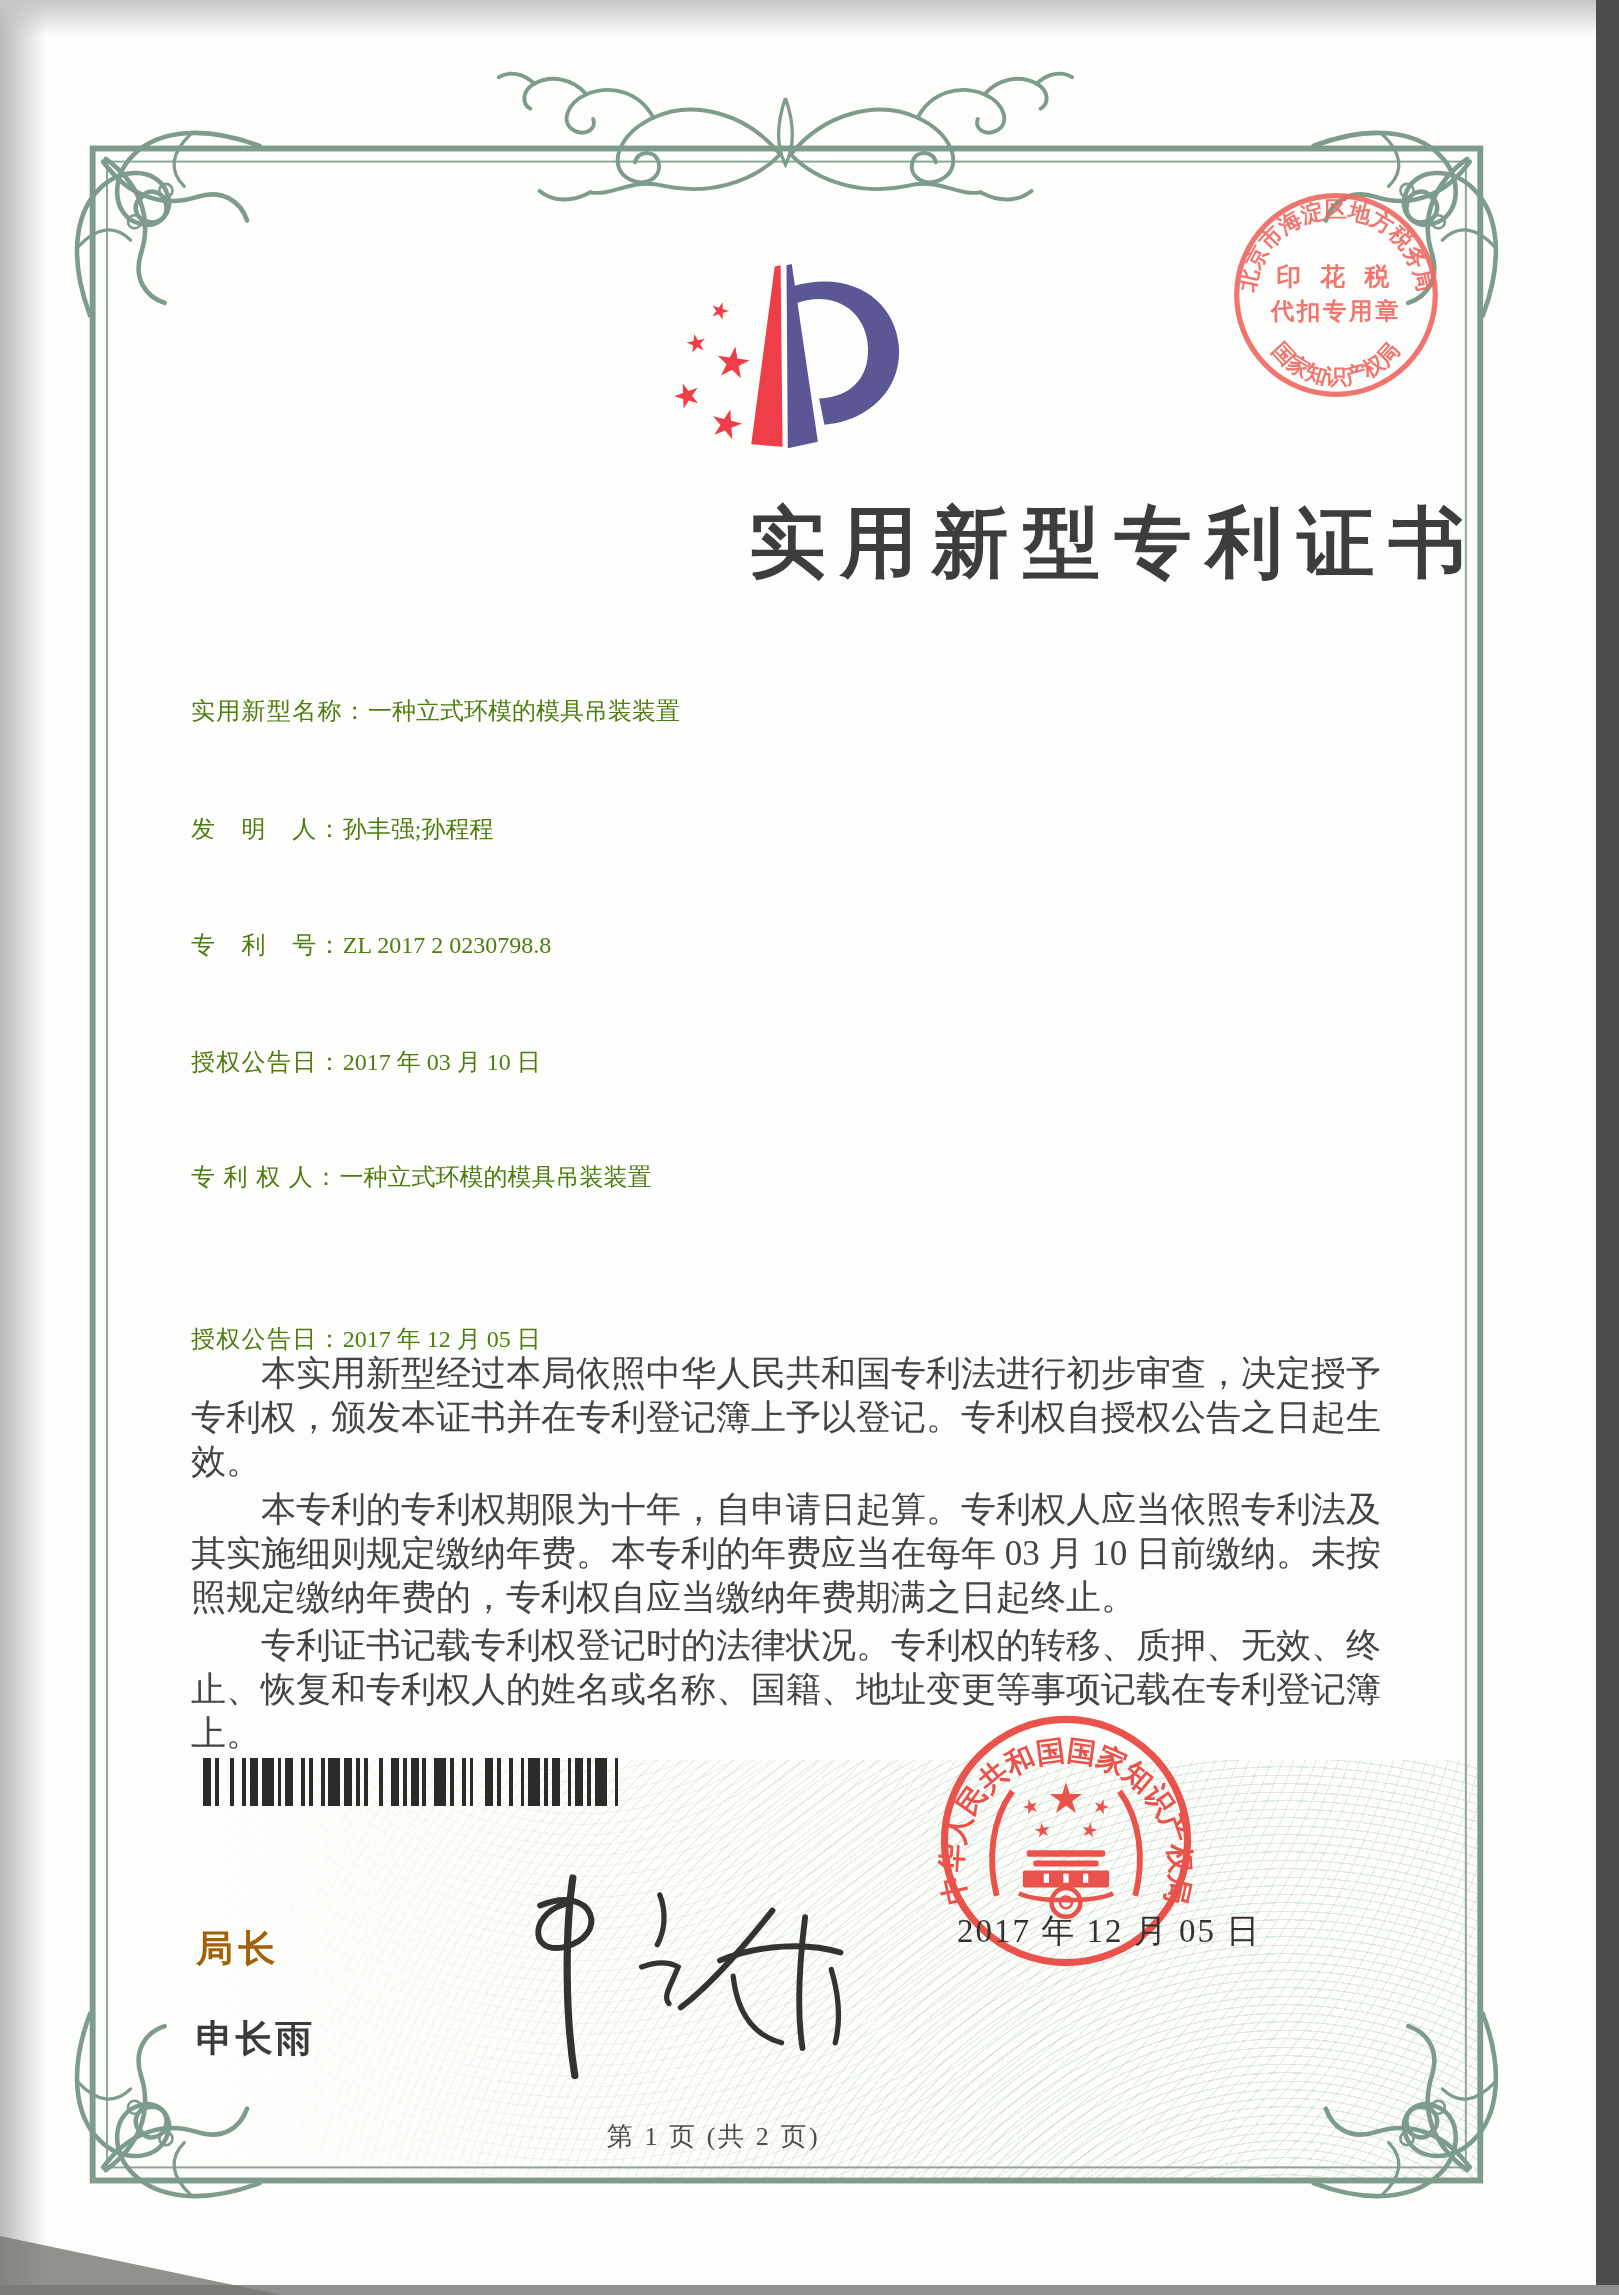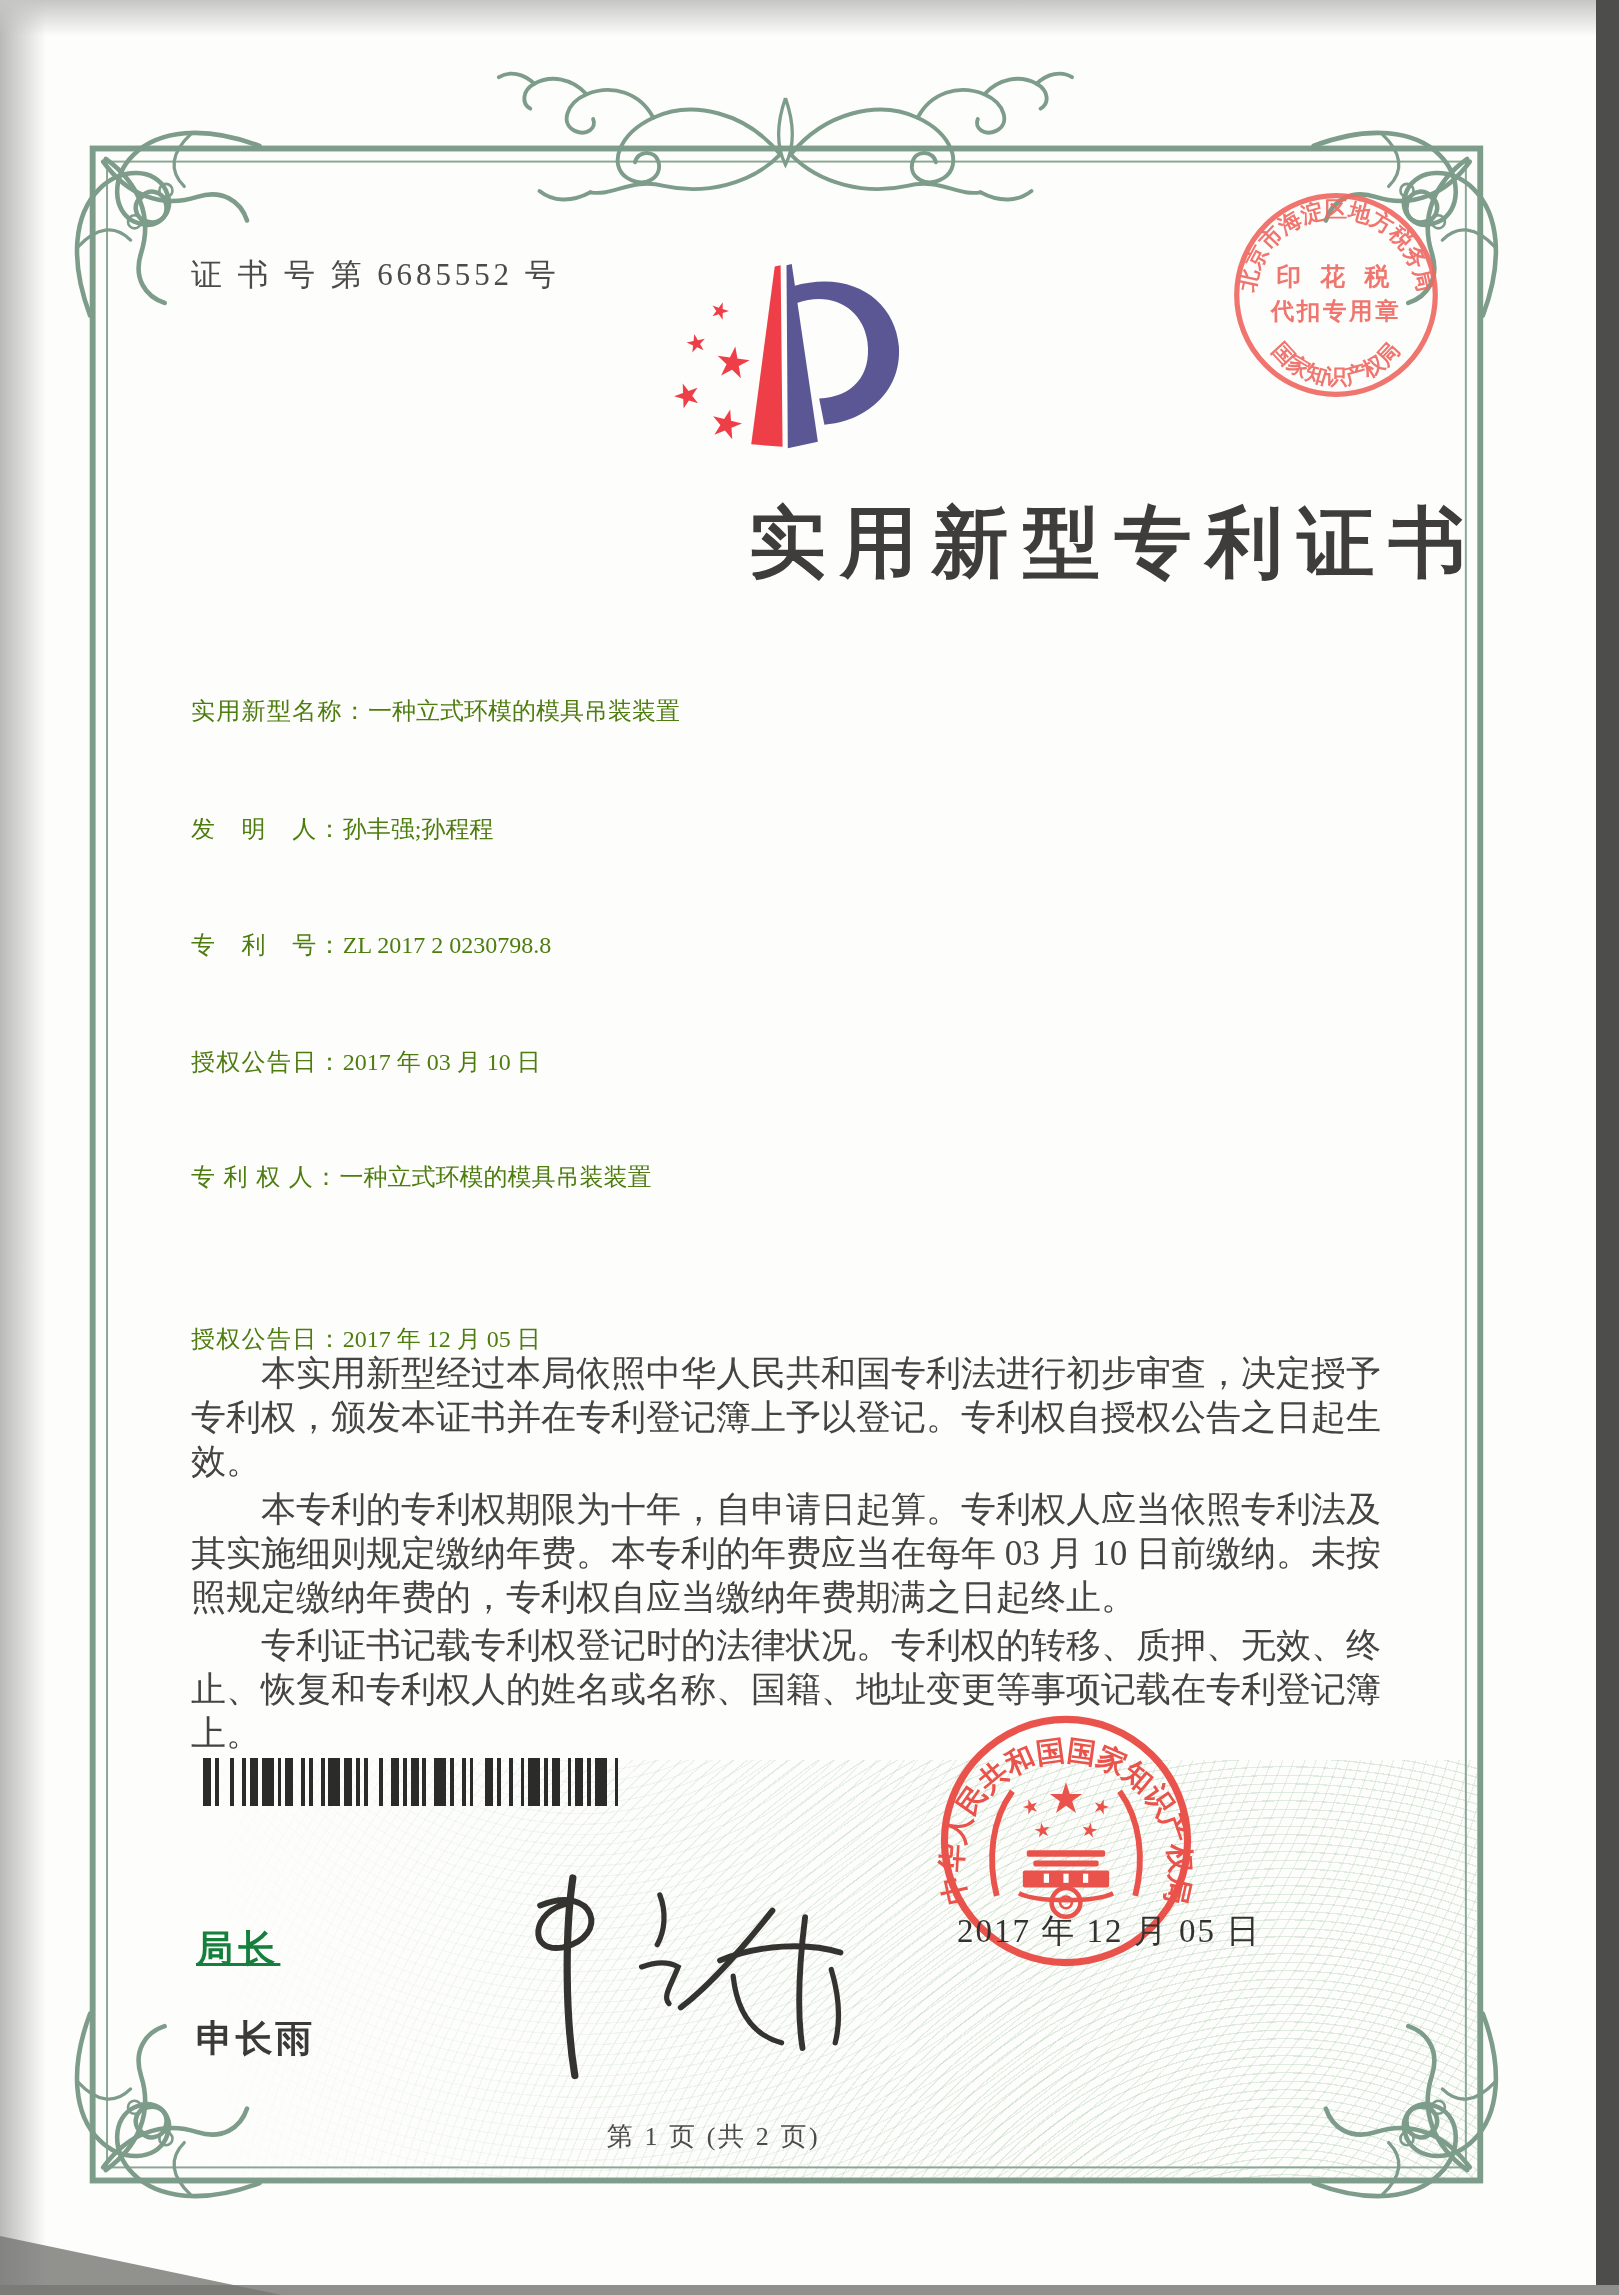--- a/index.html
+++ b/index.html
@@ -35,21 +35,21 @@
   .cert-number{position:absolute;left:191px;top:254px;font-size:31px;letter-spacing:3.9px;color:#4c4b49;}
   .cert-title{position:absolute;left:92px;top:492px;width:1388px;text-align:right;
     font-size:77px;font-weight:bold;letter-spacing:14.4px;color:#3e3d3b;}
   .field{position:absolute;left:191px;font-size:24px;color:#4d7c0f;white-space:nowrap;}
   .field .lab{letter-spacing:1.3px;}
   .paras{position:absolute;left:191px;top:1352px;width:1190px;font-size:35px;line-height:44px;
     text-align:justify;color:#454442;}
   .paras p{margin:0 0 3.9px 0;text-indent:2em;}
   .barcode{position:absolute;left:203px;top:1758px;width:461px;height:48px;display:flex;align-items:stretch;}
   .barcode div{height:100%;}
-  .director-title{position:absolute;left:196px;top:1924px;font-size:37px;font-weight:bold;color:#15803d;letter-spacing:5.2px;text-decoration:underline;}
+  .director-title{position:absolute;left:196px;top:1924px;font-size:37px;font-weight:bold;color:#a16207;letter-spacing:5.2px;}
   .director-name{position:absolute;left:196px;top:2014px;font-size:37px;font-weight:bold;color:#3b3a38;letter-spacing:2.6px;}
   .signature{position:absolute;left:406px;top:1832px;width:458px;height:262px;}
   .office-seal{position:absolute;left:934px;top:1709px;width:264px;height:264px;}
   .seal-date{position:absolute;left:957px;top:1909px;font-size:33px;color:#33322f;letter-spacing:2px;z-index:5;white-space:nowrap;}
   .page-footer{position:absolute;left:92px;top:2119px;width:1243px;text-align:center;font-size:26px;color:#4c4b49;letter-spacing:2.6px;}
   .tax-stamp{position:absolute;left:1223px;top:182px;width:226px;height:226px;opacity:.92;}
   .cnipa-logo{position:absolute;left:662px;top:260px;width:249px;height:196px;}
 </style>
 </head>
 <body>
@@ -94,21 +94,20 @@
     <use href="#corner-flourish" transform="translate(141,3333) scale(1,-1)"></use>
     <use href="#corner-flourish" transform="translate(2262,3333) scale(-1,-1)"></use>
 
     <g>
       <use href="#dragon-half"></use>
       <use href="#dragon-half" transform="translate(2400,0) scale(-1,1)"></use>
       <path d="M 1200,150 C 1186,190 1186,224 1200,252 C 1214,224 1214,190 1200,150" fill="none" stroke="#7d9c8a" stroke-width="5"></path>
     </g>
   </svg>
 
-  <div class="cert-number">证 书 号 第 6685552 号</div>
 
   <svg class="cnipa-logo" viewBox="0 0 380 300">
     <defs>
       <path id="star5" d="M0,-1 L0.2245,-0.309 L0.951,-0.309 L0.3633,0.118 L0.5878,0.809 L0,0.382 L-0.5878,0.809 L-0.3633,0.118 L-0.951,-0.309 L-0.2245,-0.309 Z"></path>
     </defs>
     <g fill="#ee3f48">
       <use href="#star5" transform="translate(88,78) scale(14) rotate(18)"></use>
       <use href="#star5" transform="translate(52,128) scale(15) rotate(-12)"></use>
       <use href="#star5" transform="translate(108,158) scale(26) rotate(8)"></use>
       <use href="#star5" transform="translate(38,208) scale(20) rotate(-20)"></use>

